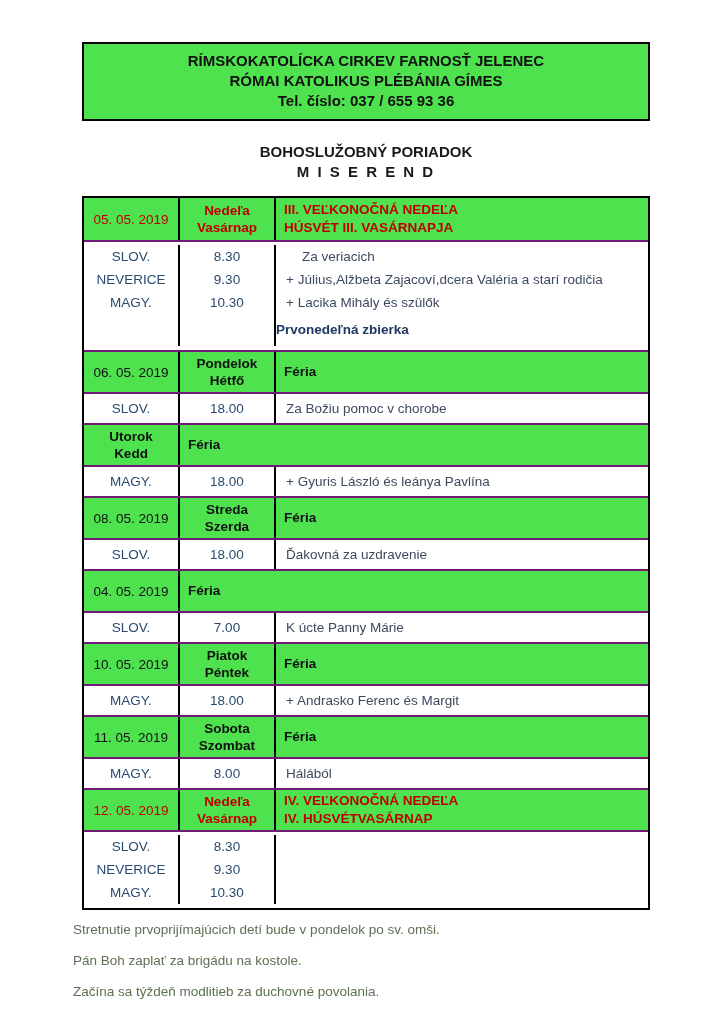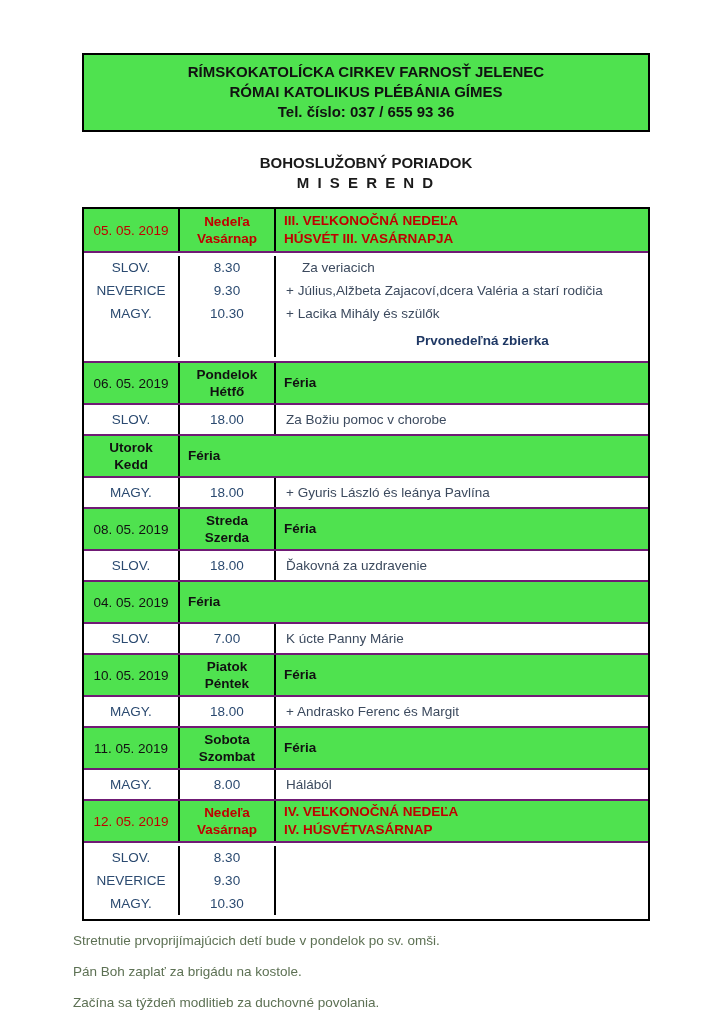--- a/index.html
+++ b/index.html
@@ -5,21 +5,21 @@
   * { box-sizing: border-box; margin: 0; padding: 0; }
   html, body { background: #ffffff; }
   body { font-family: "Liberation Sans", "DejaVu Sans", sans-serif; }
   .page {
     position: relative;
     width: 724px;
     height: 1024px;
     background: #ffffff;
     overflow: hidden;
   }
-  .content { position: absolute; left: 82px; top: 53px; width: 568px; }
+  .content { position: absolute; left: 82px; top: 42px; width: 568px; }
 
   
   .parish-box {
     border: 2px solid #000;
     background: #4fe24f;
     text-align: center;
     padding: 7px 4px 8px 4px;
   }
   .parish-box div {
     font-weight: bold;
@@ -60,21 +60,21 @@
   .detail-row.single .c1, .detail-row.single .c2 { min-height: 29px; }
   .detail-row .c1, .detail-row .c2 { text-align: center; }
   .detail-row.single .c1, .detail-row.single .c2,
   .detail-row.single .c3 { display: flex; flex-direction: column; justify-content: center; }
   .mass-line { font-size: 13.5px; line-height: 23px; }
   .c1 .mass-line, .c2 .mass-line { color: #2b4a70; }
   .c3 .mass-line { color: #3c4a5e; padding-left: 10px; }
   .c3 .mass-line.indent { padding-left: 26px; }
   .note-line {
     font-weight: bold; color: #1f3864; font-size: 13.5px;
-    padding-left: 140px; margin-top: 6px; margin-bottom: 6px; line-height: 20px;
+    margin-top: 6px; margin-bottom: 6px; line-height: 20px;
   }
 
   
   .footer-notes { margin-top: 11px; margin-left: -9px; }
   .footer-notes div {
     color: #5d7154; font-size: 13.5px; line-height: 18px; margin-bottom: 13px;
   }
 </style>
 </head>
 <body>

